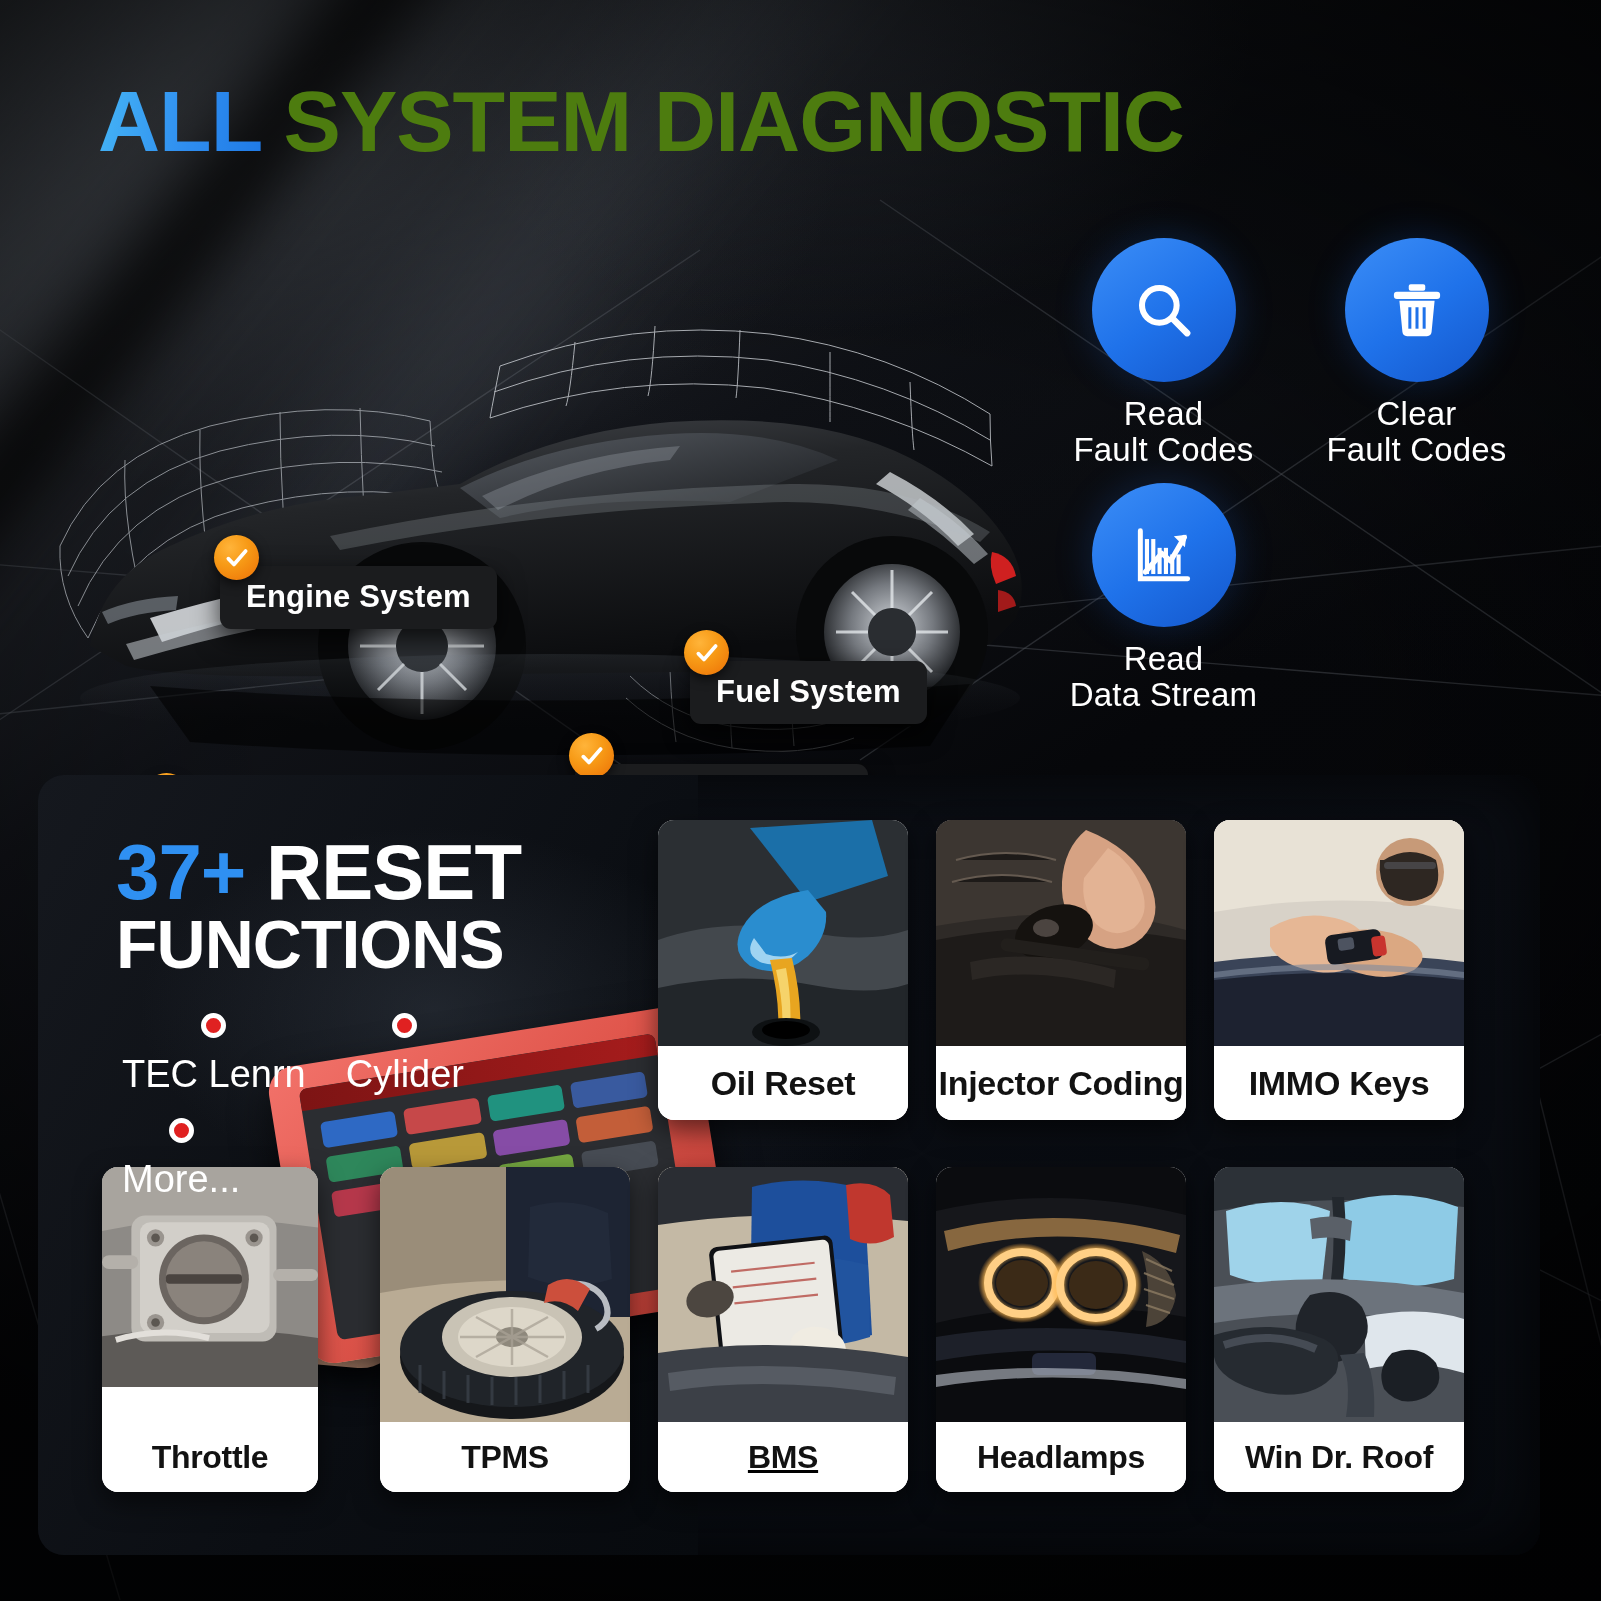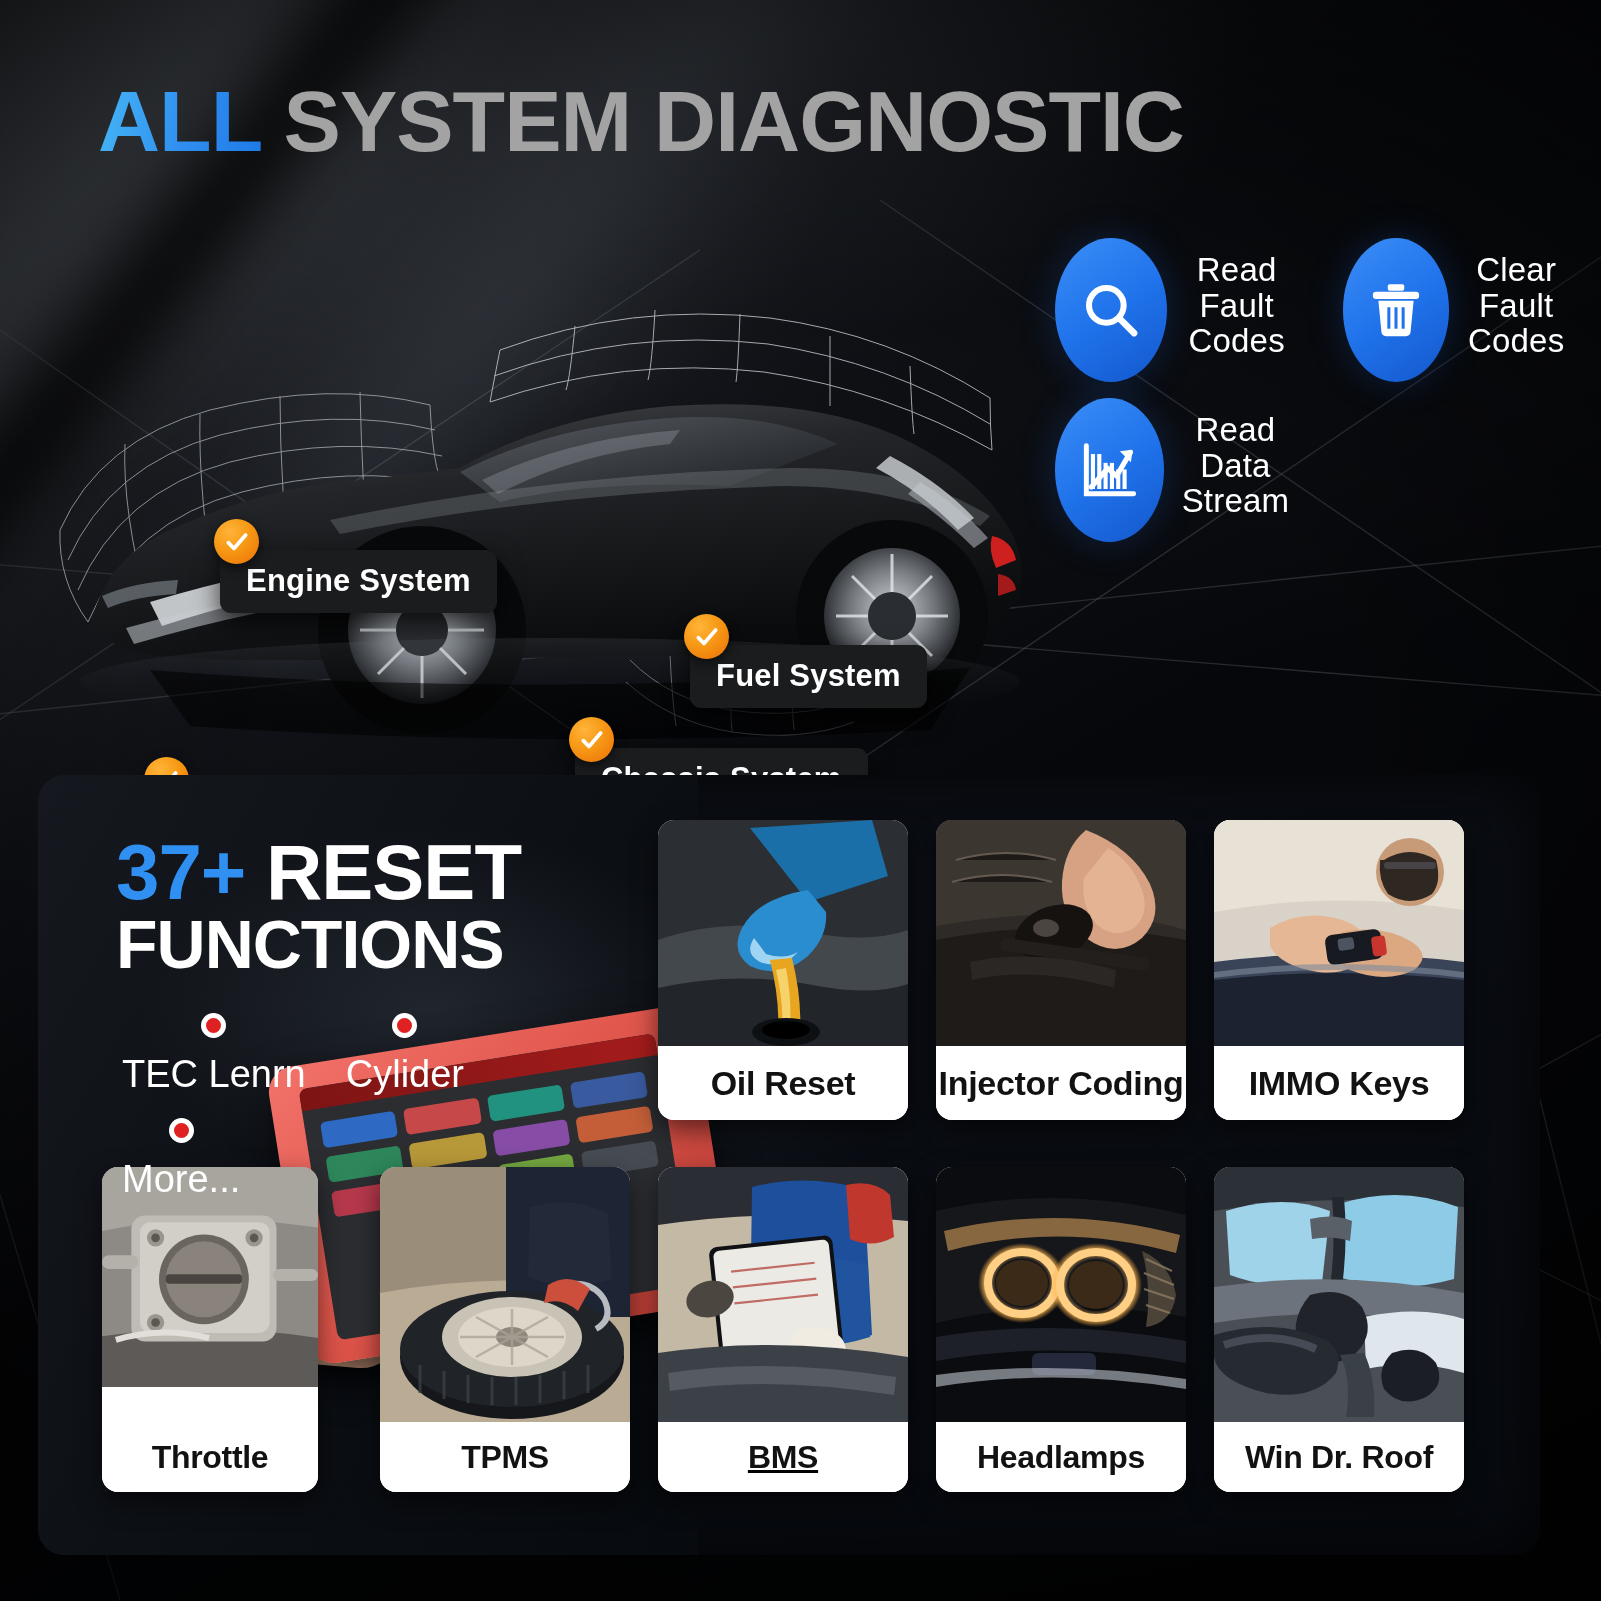--- a/index.html
+++ b/index.html
@@ -39,24 +39,24 @@
   
   #headline {
     position:absolute; left:98px; top:78px;
     font-size:86px; font-weight:bold; letter-spacing:-1px;
     line-height:1; white-space:nowrap;
   }
   #headline .accent {
     background:linear-gradient(100deg,#46b6f5 0%, #2f8ef0 55%, #1f7ae6 100%);
     -webkit-background-clip:text; background-clip:text; color:transparent;
   }
-  #headline .rest { color:#a3a3a3; }
-
-  
-  #hero-car { position:absolute; left:30px; top:230px; width:1020px; height:520px; }
+  #headline .rest { color:#4d7c0f; }
+
+  
+  #hero-car { position:absolute; left:30px; top:246px; width:1020px; height:520px; }
   .car-svg { position:absolute; inset:0; width:100%; height:100%; }
 
   
   .callout { position:absolute; display:flex; align-items:flex-end; }
   .callout .chip {
     background:#1b1c1e; color:#fff;
     font-size:31px; font-weight:bold;
     padding:13px 26px 14px 26px; border-radius:11px;
     box-shadow:0 10px 26px rgba(0,0,0,.72);
     white-space:nowrap; letter-spacing:.2px;
@@ -73,21 +73,21 @@
   #callout-fuel    { left:660px; top:415px; }
   #callout-chassis { left:545px; top:518px; }
   #callout-trans   { left:120px; top:558px; }
 
   
   #feature-grid {
     position:absolute; left:1055px; top:238px;
     width:470px;
     display:grid; grid-template-columns:1fr 1fr; gap:16px 36px;
   }
-  .feature { display:flex; align-items:flex-start; }
+  .feature { display:flex; flex-direction:column; align-items:center; }
   .feature .circle {
     width:144px; height:144px; border-radius:50%;
     background:linear-gradient(145deg,#3c8ef7 0%, #1f72ea 52%, #1457cc 100%);
     display:flex; align-items:center; justify-content:center;
     box-shadow:0 0 38px rgba(30,110,235,.22);
   }
   .feature .circle svg { width:66px; height:66px; }
   .feature .caption {
     margin-top:14px; color:#fff; font-size:33px; line-height:1.08;
     text-align:center; white-space:pre-line; letter-spacing:.2px;

